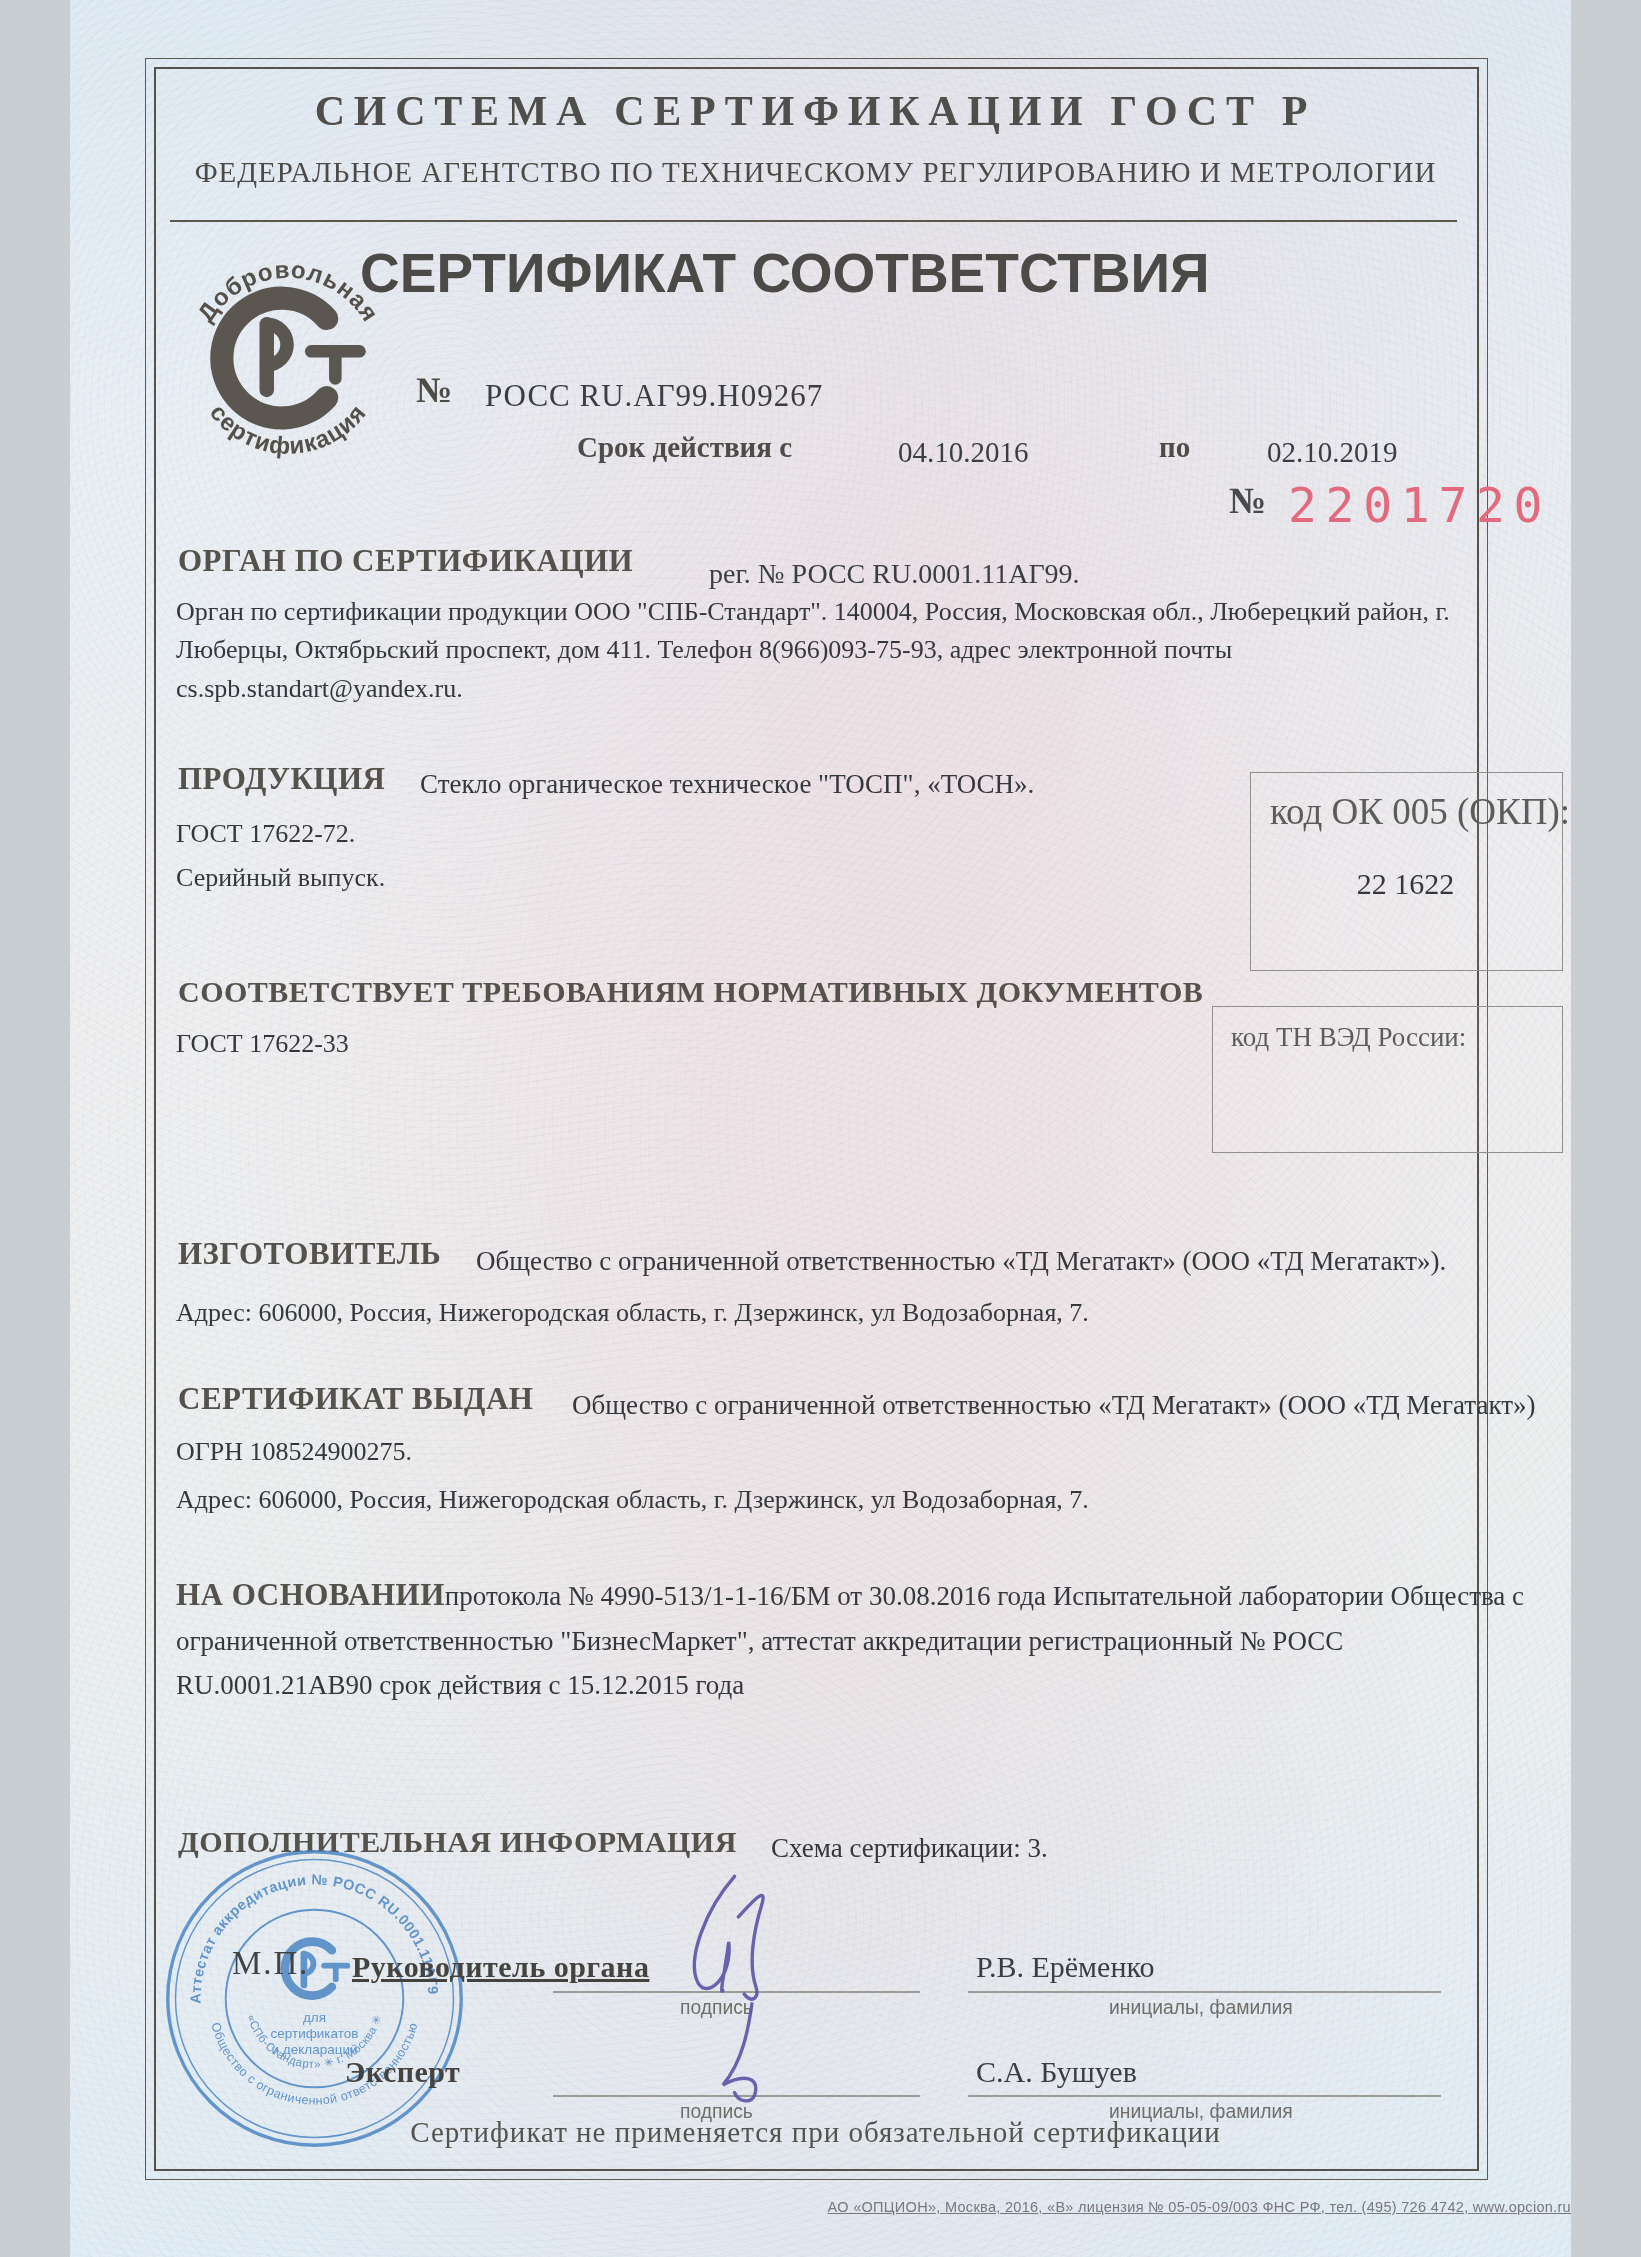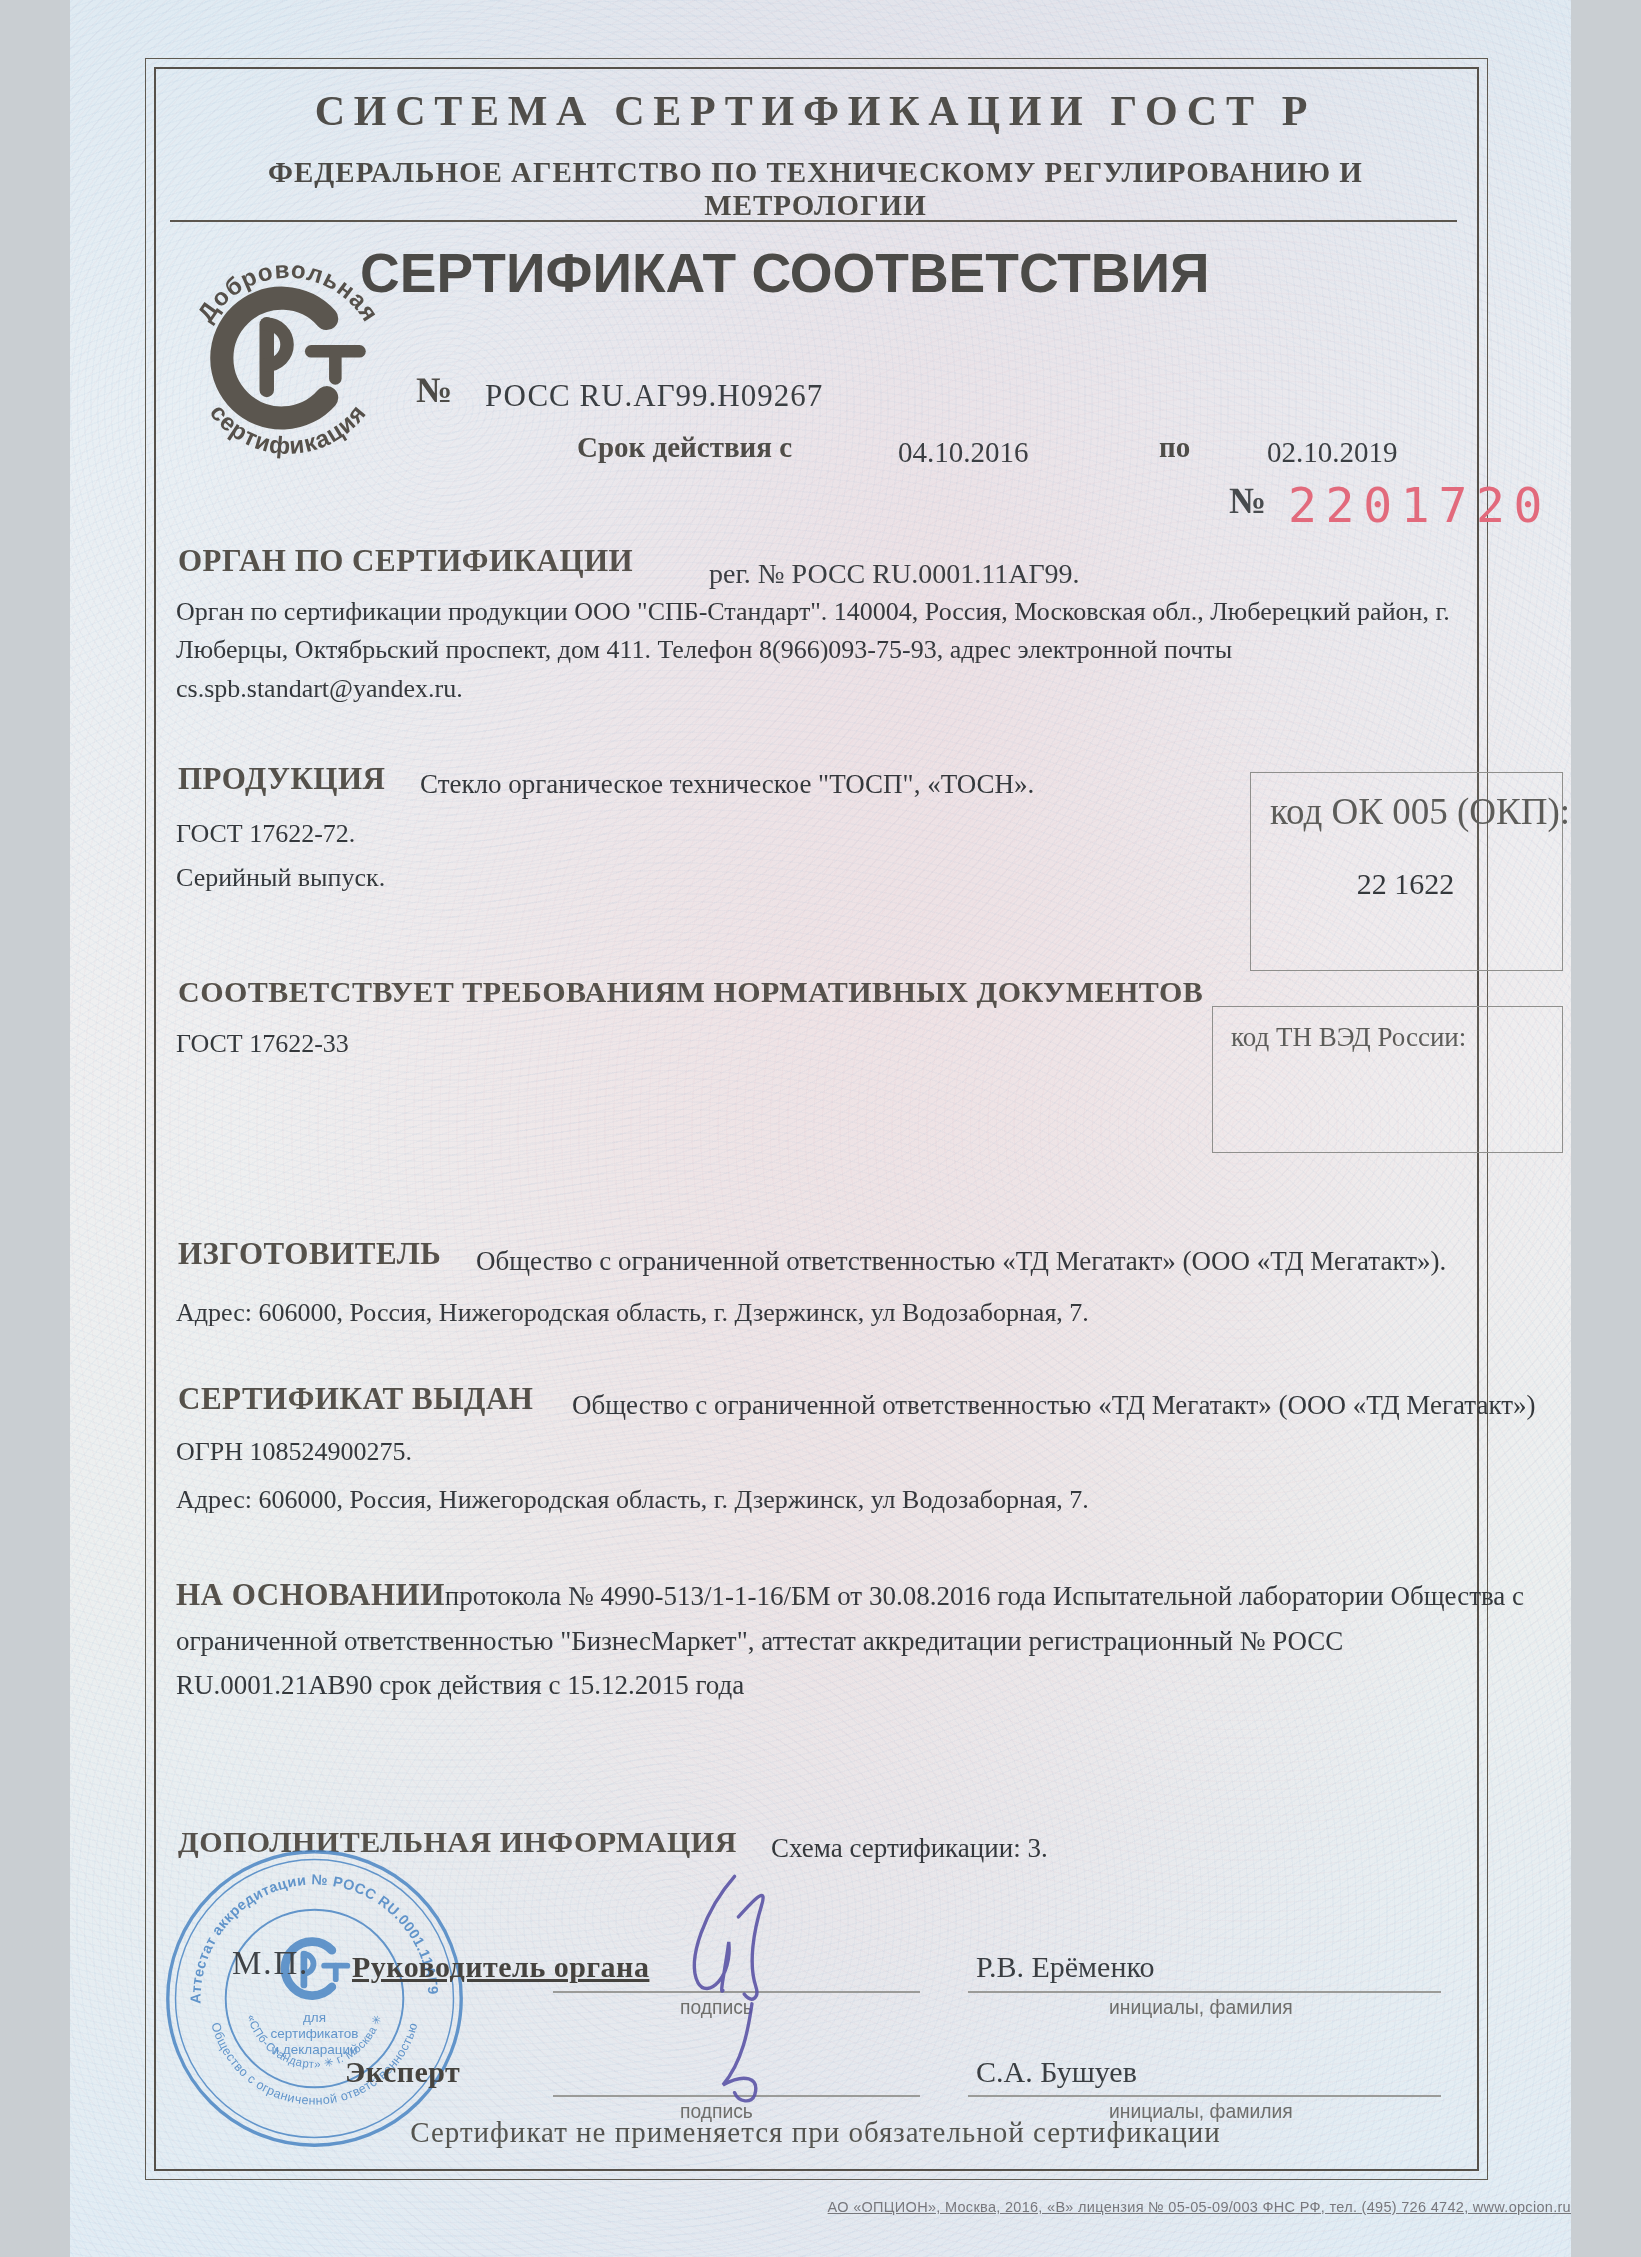--- a/index.html
+++ b/index.html
@@ -18,21 +18,21 @@
       repeating-radial-gradient(circle at 78% 50%, rgba(205,135,155,0.045) 0 1.4px, transparent 1.4px 8.7px),
       repeating-radial-gradient(circle at 40% 85%, rgba(115,160,200,0.05) 0 1.4px, transparent 1.4px 7.7px);
   }
   .abs{position:absolute;}
   
   .frame-outer{position:absolute;left:75px;top:58px;right:83px;bottom:77px;border:1.9px solid #5f5a50;}
   .frame-inner{position:absolute;inset:7.7px;border:2.9px solid #56514a;}
   
   .header-system{left:87px;right:97px;top:87px;text-align:center;font-weight:bold;
     font-size:42px;letter-spacing:8.7px;color:#504e4a;}
-  .header-agency{left:87px;right:97px;top:156px;text-align:center;font-weight:bold;
+  .header-agency{left:87px;right:97px;top:156px;text-align:center;font-weight:normal;
     font-size:29px;letter-spacing:1px;color:#4c4a46;}
   .header-rule{left:100px;right:114px;top:220px;height:1.9px;background:#5b564e;}
   
   .logo-wrap{left:104px;top:243px;width:228px;height:236px;}
   .doc-title{left:290px;top:241px;font-family:"Liberation Sans",sans-serif;font-weight:bold;
     font-size:55px;letter-spacing:0px;color:#4b4a47;white-space:nowrap;}
   .cert-no-label{left:346px;top:369px;font-size:36px;font-weight:bold;color:#4e4c48;}
   .cert-no-value{left:415px;top:378px;font-size:31px;color:#3a3e42;letter-spacing:1px;}
   .validity-label{left:507px;top:431px;font-size:29px;font-weight:bold;color:#4e4c48;}
   .valid-from{left:828px;top:436px;font-size:29px;color:#3a3e42;}

